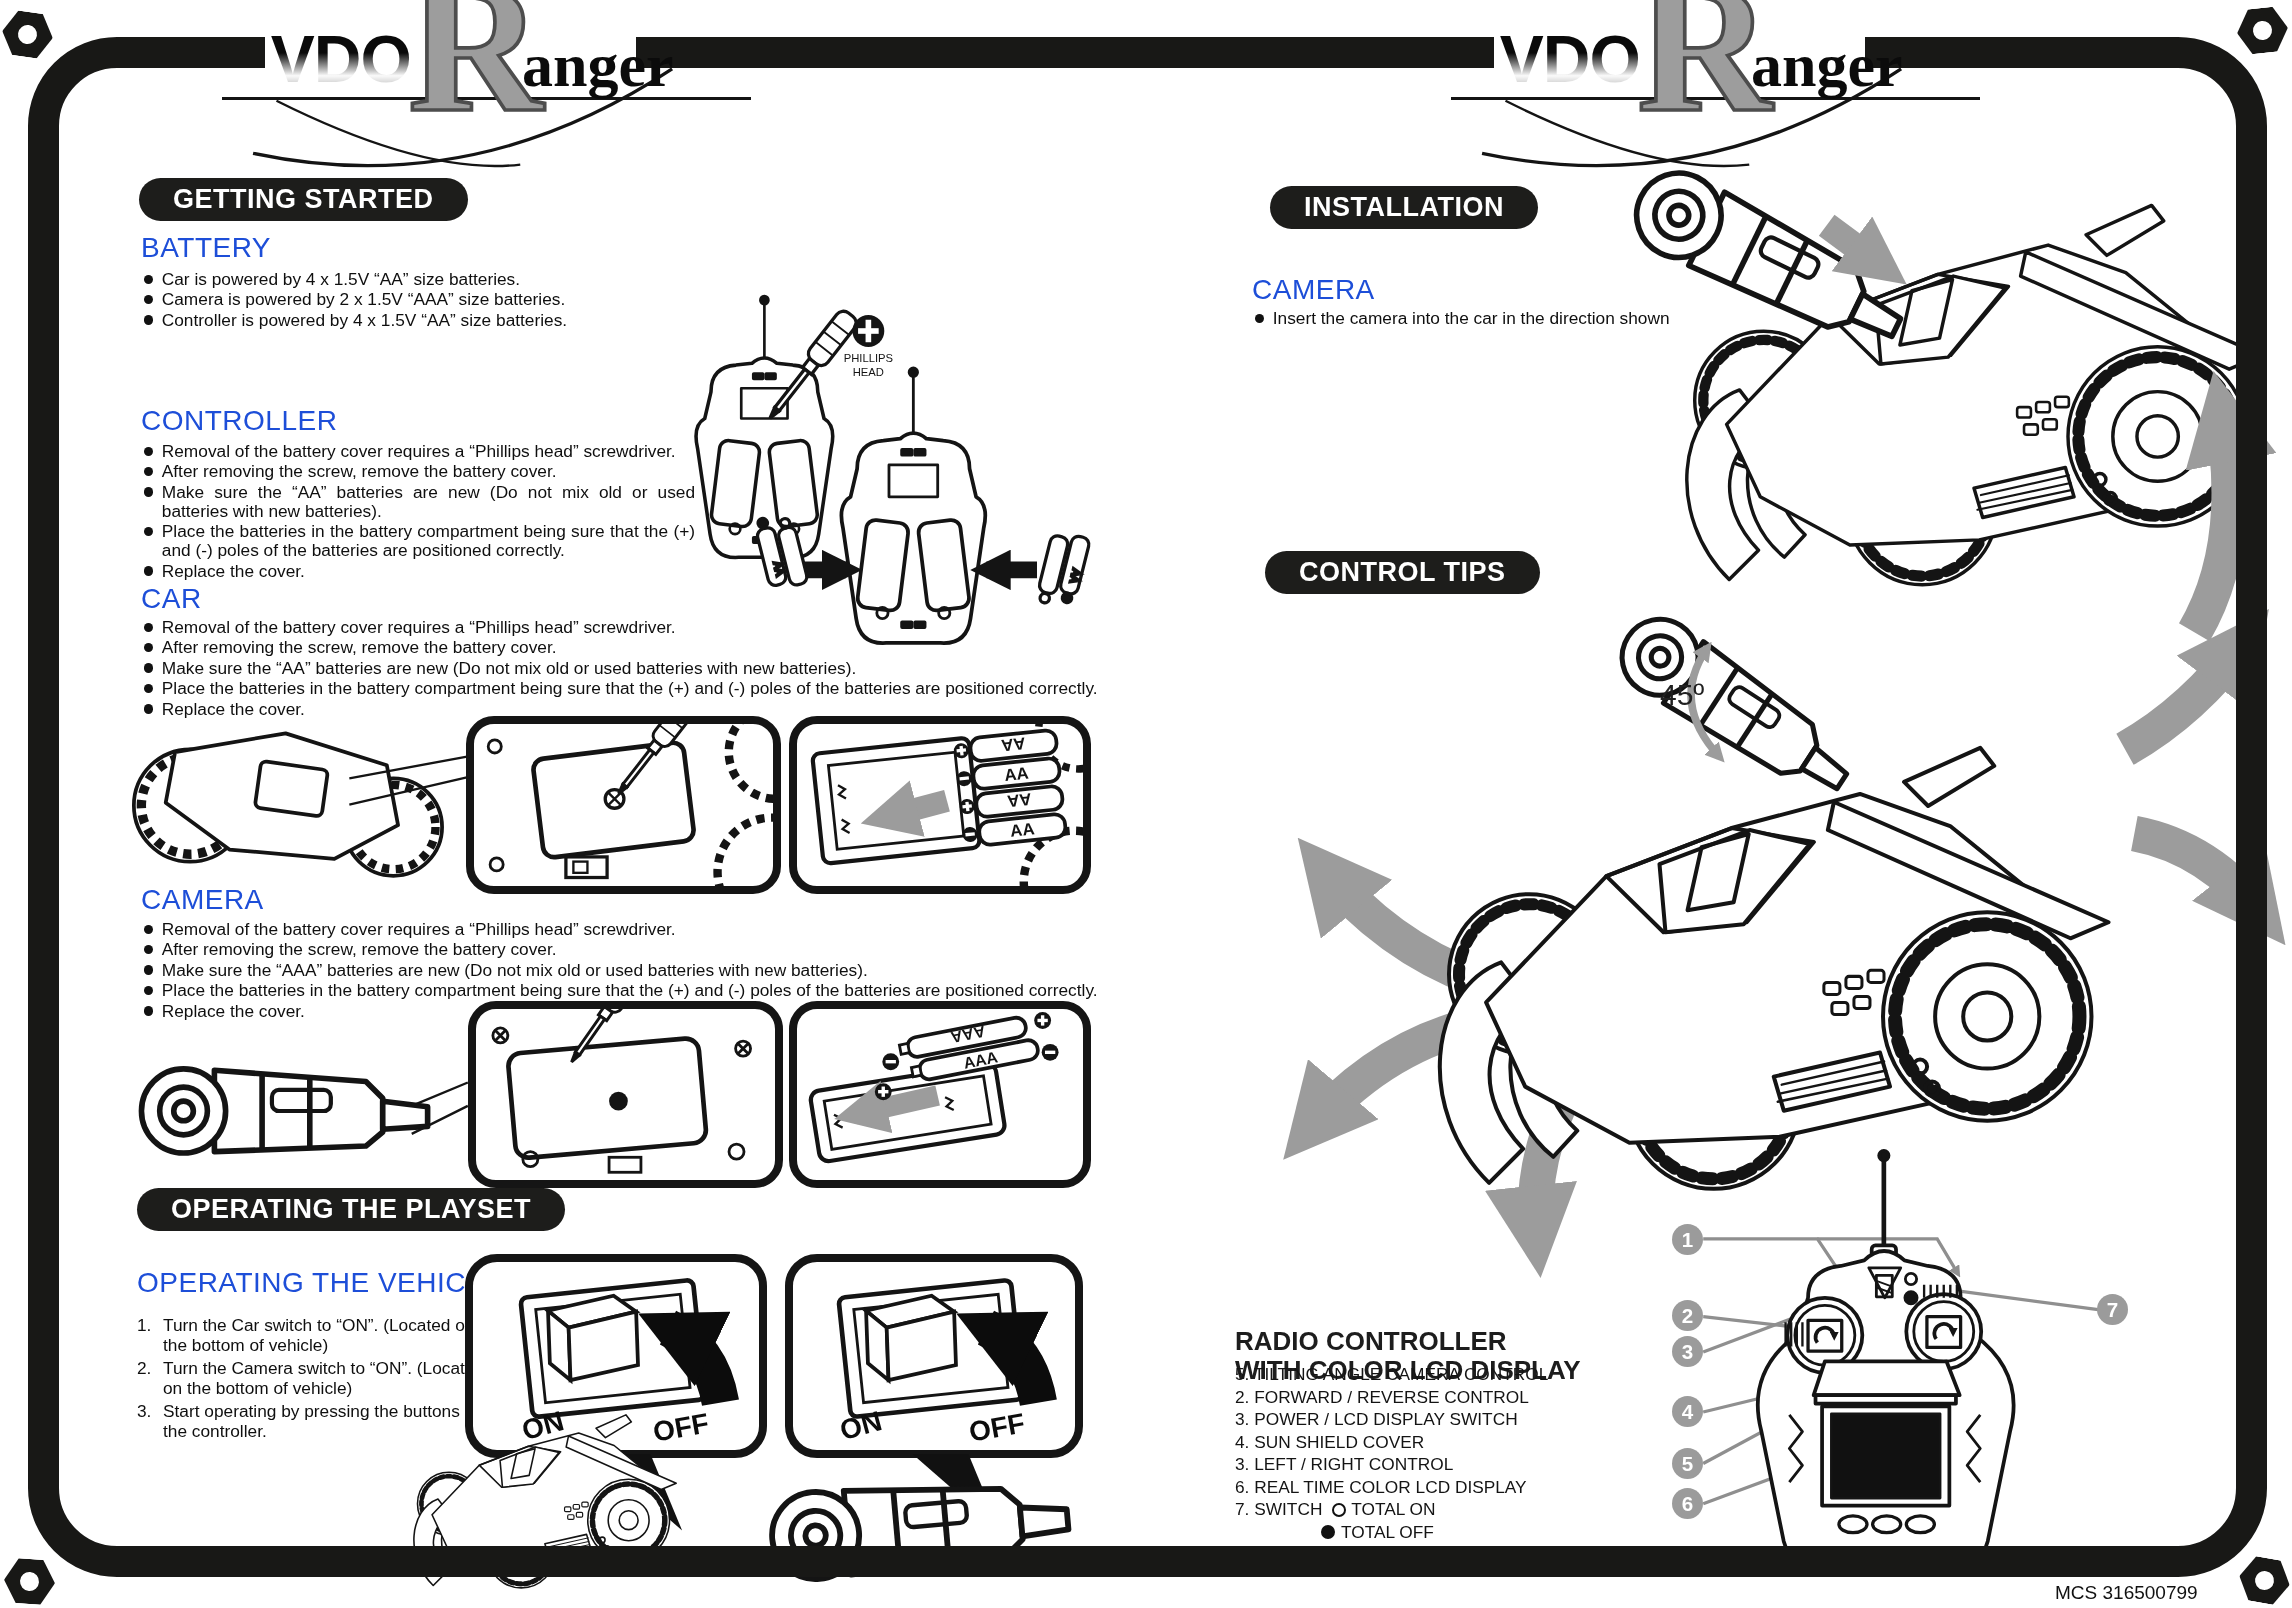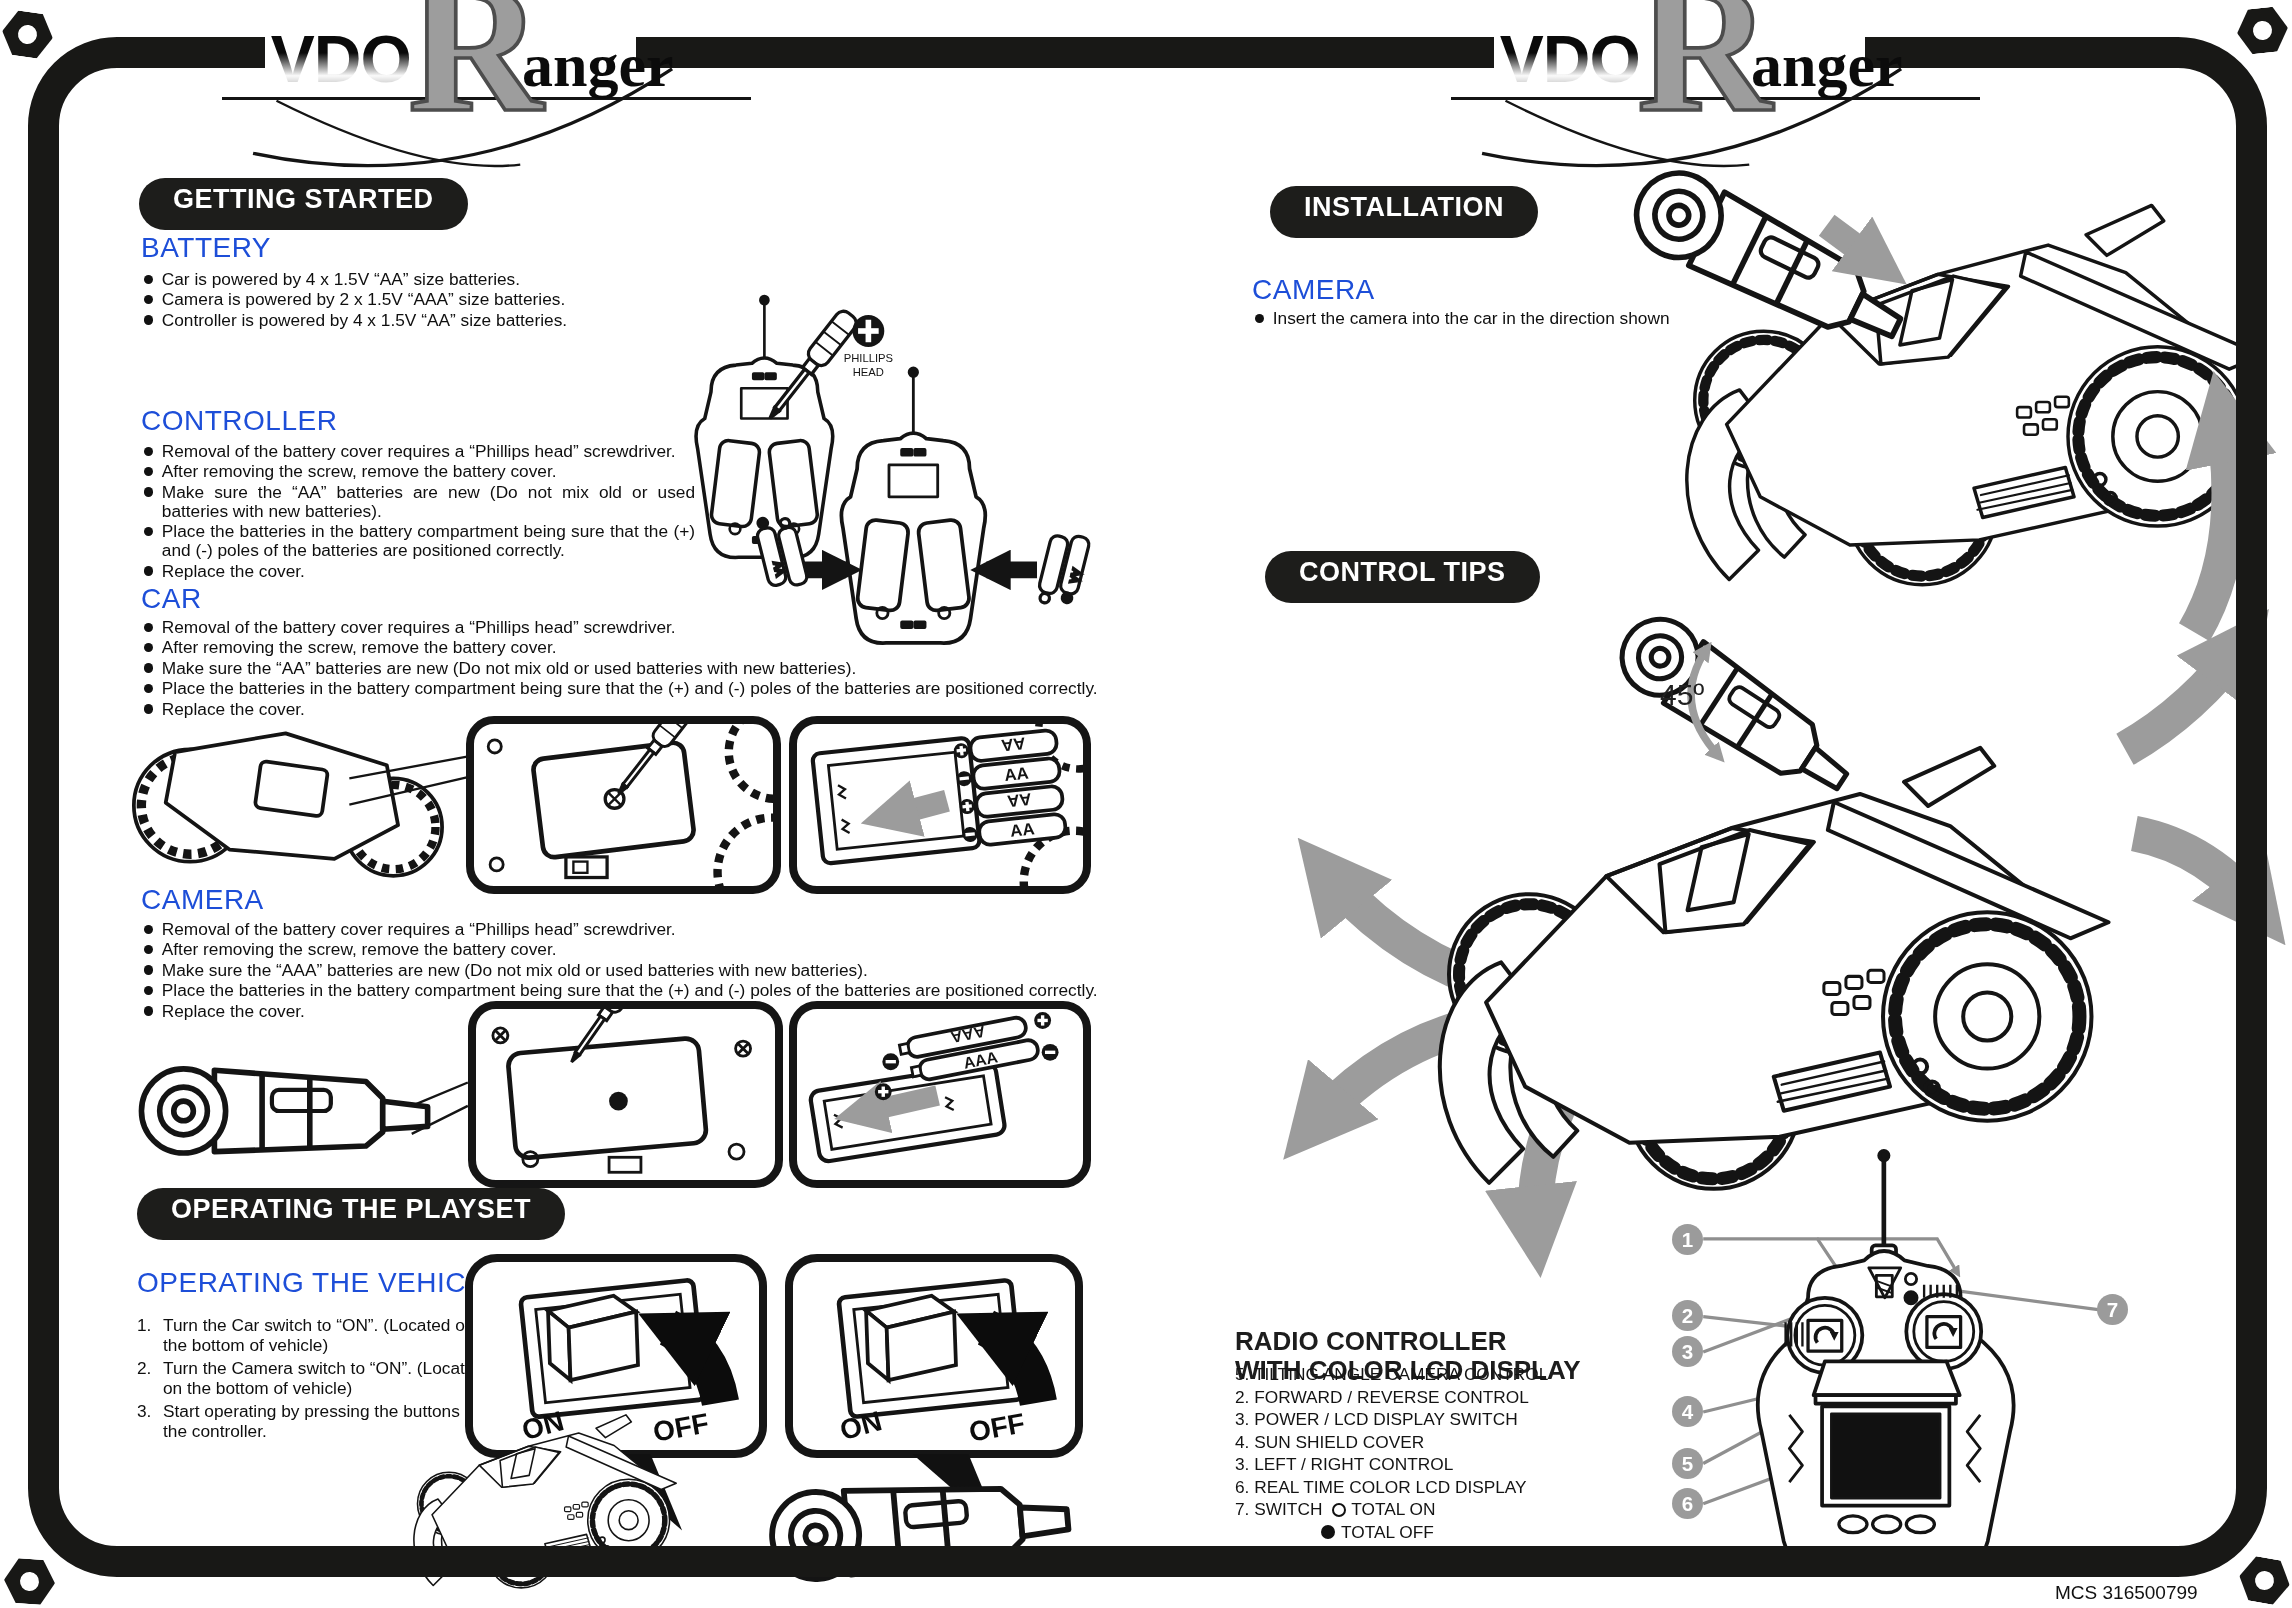--- a/index.html
+++ b/index.html
@@ -20,21 +20,21 @@
        background:linear-gradient(180deg,#0a0a0a 0%,#0a0a0a 42%,#fafafa 72%,#8f8f8f 100%);
        -webkit-background-clip:text;background-clip:text;-webkit-text-fill-color:transparent;color:#111;}
   .logo .bigr{position:absolute;left:141px;top:-47px;font-family:"Liberation Serif",serif;font-weight:700;
        font-size:187px;line-height:1;color:#9d9d9d;text-shadow:0 0 0.9px #444;-webkit-text-stroke:3.7px #4d4d4d;}
   .logo .anger{position:absolute;left:255px;top:30px;font-family:"Liberation Serif",serif;font-weight:700;
        font-size:62px;color:#0b0b0b;}
   .logo .rule{position:absolute;left:-45px;top:97px;width:529px;height:2.8px;background:#141414;}
   .logo svg{position:absolute;left:-28px;top:52px;}
   
   .pill{position:absolute;background:#1d1d1b;color:#fff;font-weight:bold;font-size:27px;line-height:43px;
-        height:52px;padding:0 34px;border-radius:26px;letter-spacing:0.5px;white-space:nowrap;z-index:5;}
+        height:43px;padding:0 34px;border-radius:26px;letter-spacing:0.5px;white-space:nowrap;z-index:5;}
   .h2{position:absolute;font-size:28px;font-weight:400;color:#1d4ed8;letter-spacing:0.5px;white-space:nowrap;}
   .bul{position:absolute;font-size:17.3px;line-height:19px;color:#0f0f0f;}
   .bul .row{display:flex;margin-bottom:1.4px;}
   .bul .dot{flex:0 0 9.4px;width:9.4px;height:9.4px;border-radius:50%;background:#111;margin:4.7px 8.4px 0 0;}
   .bul .txt{flex:1;}
   .just .txt{text-align:justify;}
   .steps{position:absolute;font-size:17.3px;line-height:19.7px;color:#0f0f0f;}
   .steps .row{display:flex;margin-bottom:3.7px;}
   .steps .n{flex:0 0 26px;}
   

